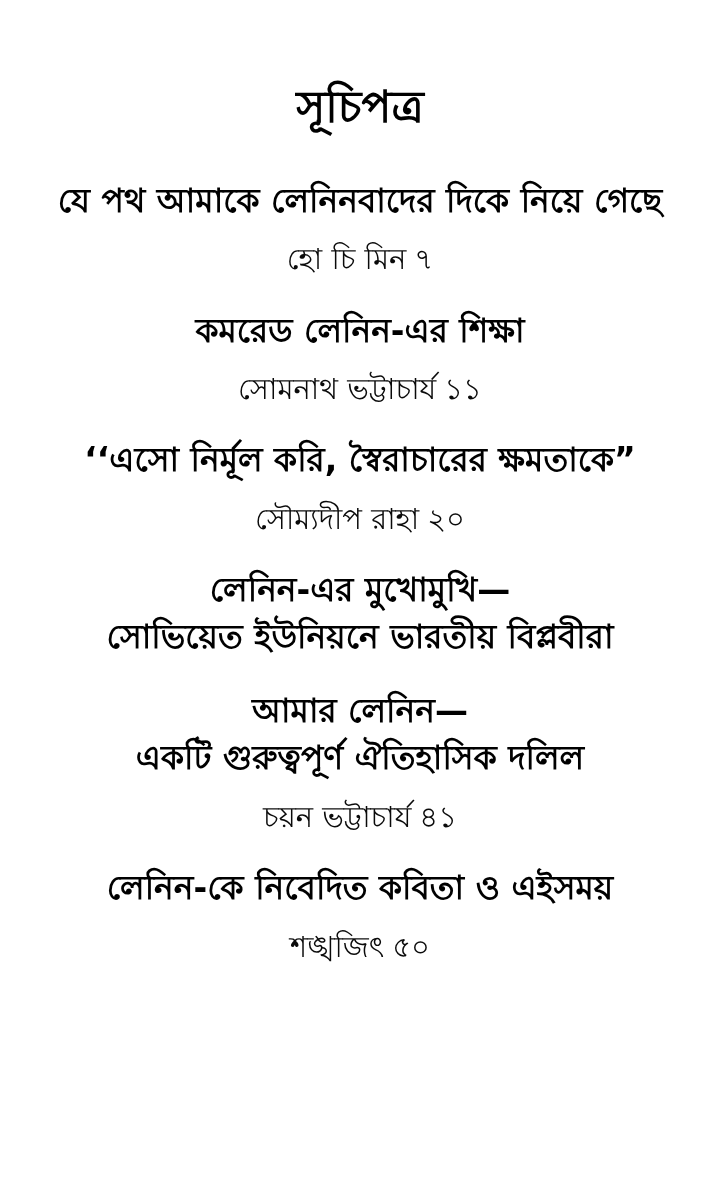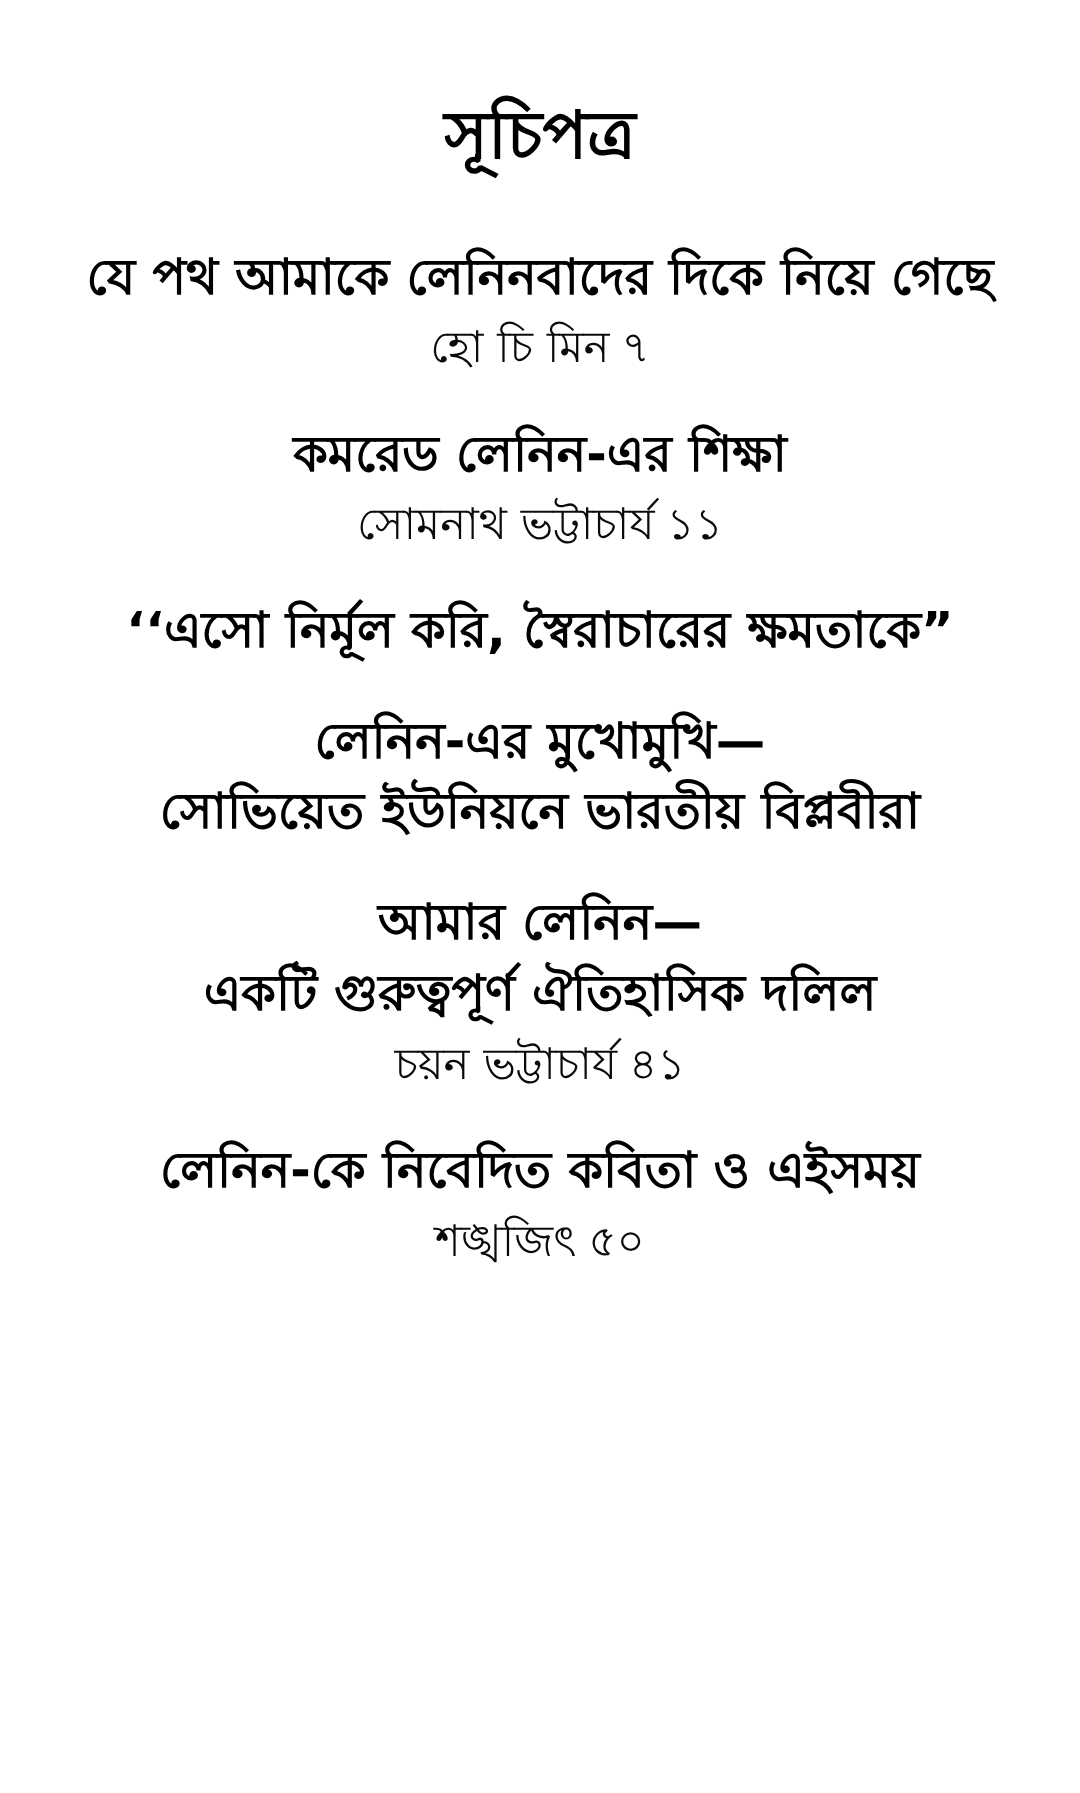--- a/index.html
+++ b/index.html
@@ -13,21 +13,21 @@
     height: 1195px;
     margin: 0 auto;
     background: #ffffff;
     color: #000000;
     font-family: "DejaVu Sans", "Liberation Sans", sans-serif;
     overflow: hidden;
     text-align: center;
   }
   .page-title {
     margin: 0;
-    padding-top: 60px;
+    padding-top: 76px;
     font-size: 44px;
     font-weight: 700;
     line-height: 1.4;
     color: #000000;
   }
   .toc {
     margin-top: 26px;
   }
   .entry {
     margin: 0 auto;
@@ -37,21 +37,21 @@
     font-size: 33px;
     font-weight: 700;
     line-height: 1.42;
     color: #000000;
     white-space: nowrap;
   }
   .entry-byline {
     font-size: 29px;
     font-weight: 400;
     line-height: 1.45;
-    margin-top: 2px;
+    margin-top: 14px;
     color: #0a0a0a;
   }
   .entry-byline .pg {
     margin-left: 8px;
   }
 </style>
 </head>
 <body>
 
 <div class="page">
@@ -69,20 +69,23 @@
 
     <section class="entry">
       <div class="entry-title">কমরেড লেনিন-এর শিক্ষা</div>
       <div class="entry-byline">
         <span>সোমনাথ ভট্টাচার্য</span><span class="pg">১১</span>
       </div>
     </section>
 
     <section class="entry">
       <div class="entry-title">‘‘এসো নির্মূল করি, স্বৈরাচারের ক্ষমতাকে”</div>
+      <div class="entry-byline">
+        <span>সৌম্যদীপ রাহা</span><span class="pg">২০</span>
+      </div>
     </section>
 
     <section class="entry">
       <div class="entry-title">লেনিন-এর মুখোমুখি—</div>
       <div class="entry-title">সোভিয়েত ইউনিয়নে ভারতীয় বিপ্লবীরা</div>
     </section>
 
     <section class="entry">
       <div class="entry-title">আমার লেনিন—</div>
       <div class="entry-title">একটি গুরুত্বপূর্ণ ঐতিহাসিক দলিল</div>

